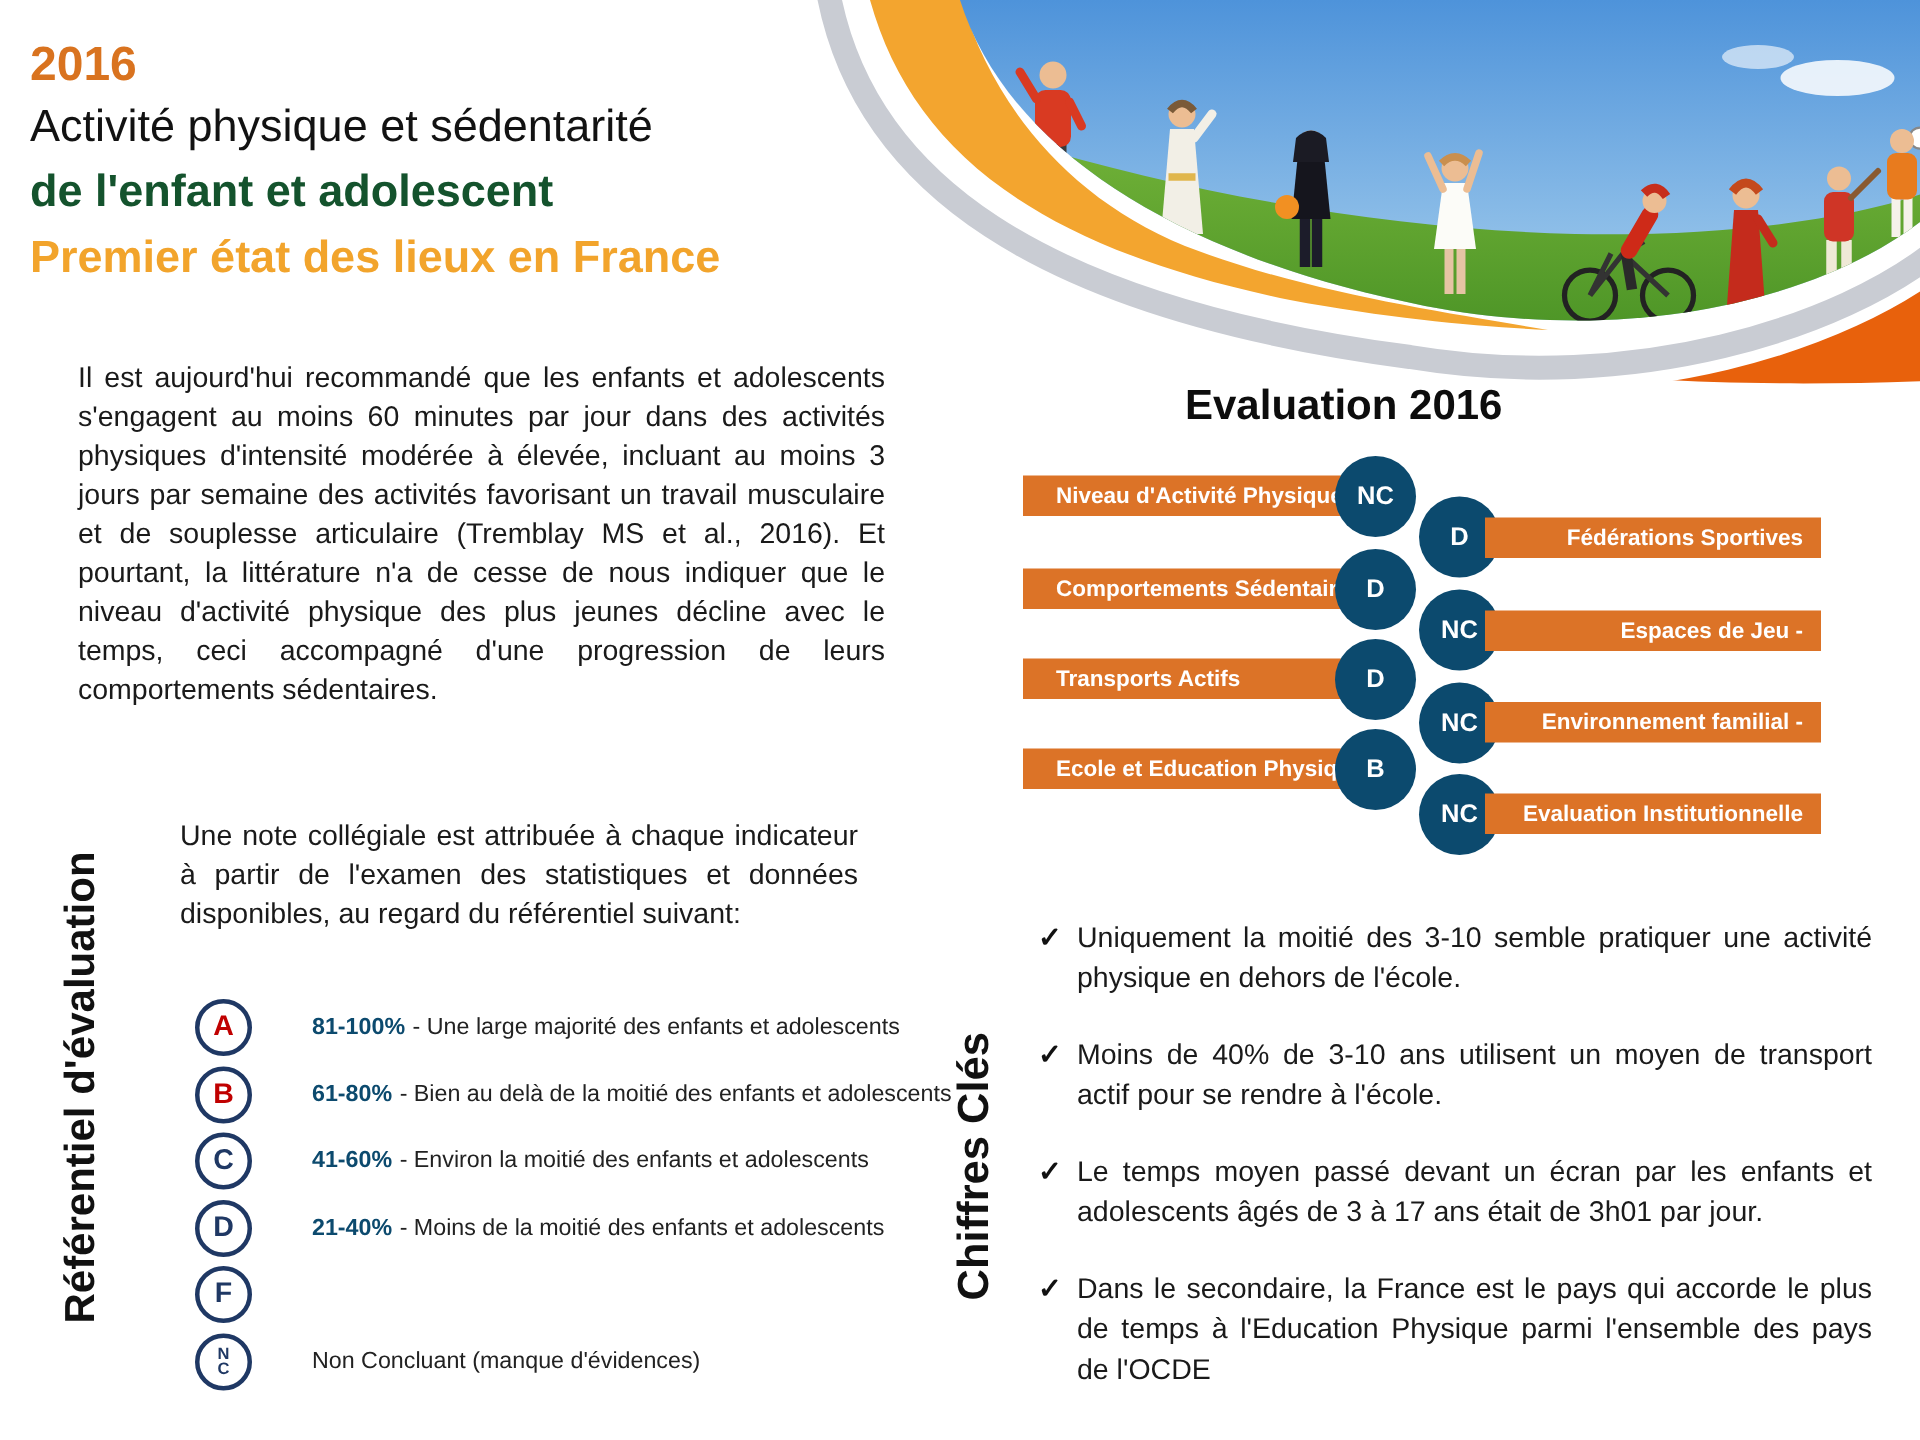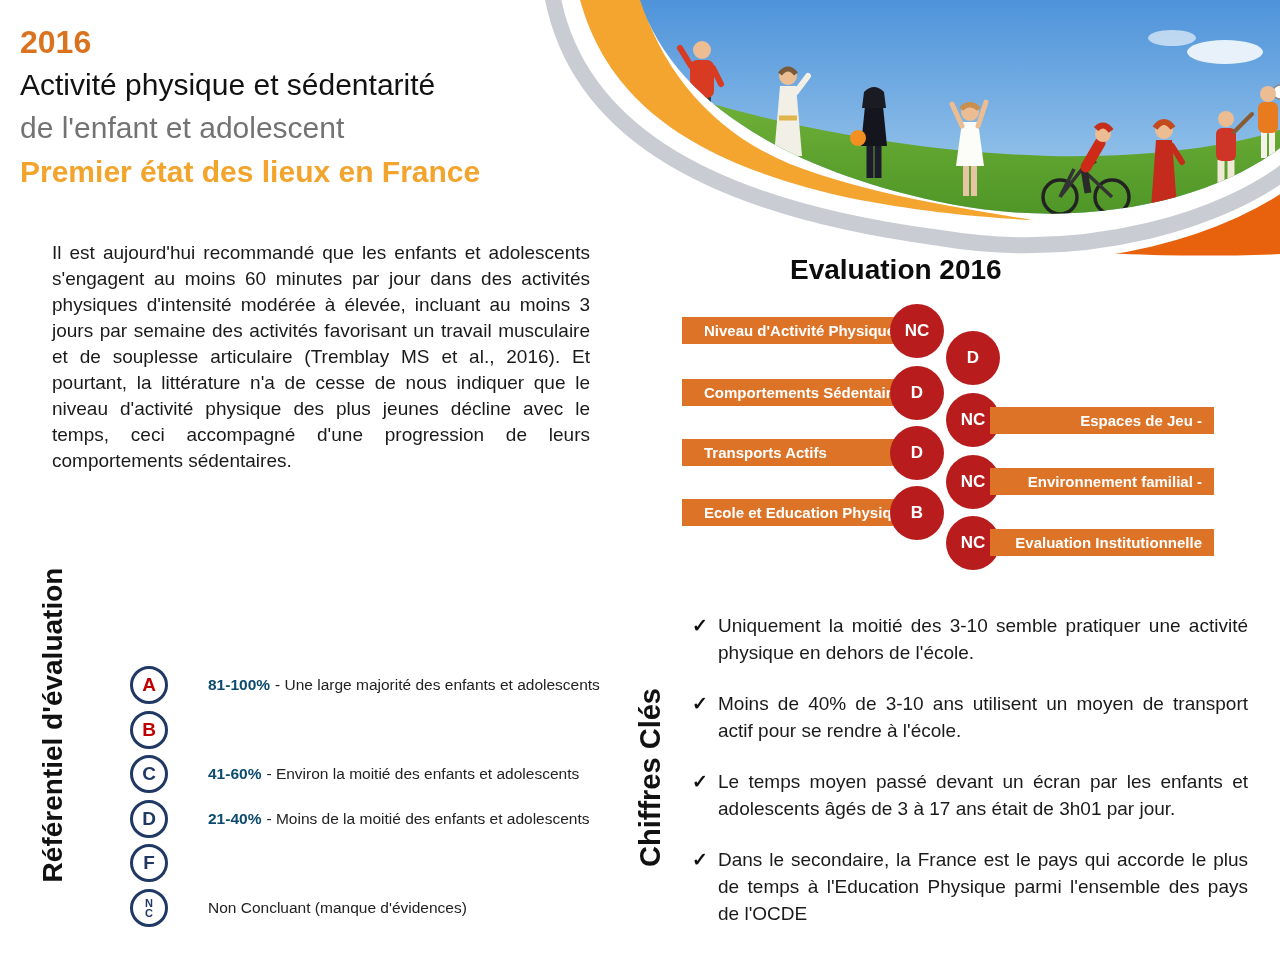--- a/index.html
+++ b/index.html
@@ -3,21 +3,21 @@
 <meta charset="utf-8">
 <style>
   html,body{margin:0;padding:0;background:#fff;}
   #page{position:relative;width:1280px;height:960px;background:#ffffff;overflow:hidden;
         font-family:"Liberation Sans",sans-serif;color:#1a1a1a;}
   .abs{position:absolute;}
 
   
   .year{left:20px;top:24px;font-size:32px;font-weight:bold;color:#D9731F;}
   .title1{left:20px;top:68px;font-size:30px;font-weight:normal;color:#121212;}
-  .title2{left:20px;top:111px;font-size:30px;font-weight:normal;color:#737373;}
+  .title2{left:20px;top:111px;font-size:30px;font-weight:bold;color:#14532d;}
   .subtitle{left:20px;top:155px;font-size:30px;font-weight:bold;color:#F2A42C;}
 
   
   .intro-par{left:52px;top:240px;width:538px;font-size:19px;line-height:26px;
              text-align:justify;color:#1a1a1a;}
 
   
   .vwrap{display:flex;align-items:center;justify-content:center;}
   .vwrap span{transform:rotate(-90deg);white-space:nowrap;font-weight:bold;color:#111;}
   .vref{left:24px;top:552px;width:58px;height:345px;}
@@ -41,21 +41,21 @@
   .grade-range{font-weight:bold;color:#0c4a6e;margin-right:5px;}
 
   
   .eval-title{left:790px;top:254px;width:310px;font-size:28px;
               font-weight:bold;color:#0d0d0d;}
   .eval{left:660px;top:300px;width:570px;height:290px;}
   .bar{position:absolute;height:27px;background:#DC7327;color:#fff;font-weight:bold;
        font-size:15px;line-height:27px;}
   .bar.left{left:22px;width:234px;padding-left:22px;}
   .bar.right{left:330px;width:212px;padding-right:12px;text-align:right;}
-  .gcircle{position:absolute;width:54px;height:54px;border-radius:50%;background:#b91c1c;
+  .gcircle{position:absolute;width:54px;height:54px;border-radius:50%;background:#0c4a6e;
            color:#fff;font-weight:bold;font-size:17px;display:flex;align-items:center;
            justify-content:center;}
   .gcircle.left{left:230px;}
   .gcircle.right{left:286px;}
   .lbar1{top:17px;} .lcir1{top:4px;}
   .lbar2{top:79px;} .lcir2{top:66px;}
   .lbar3{top:139px;} .lcir3{top:126px;}
   .lbar4{top:199px;} .lcir4{top:186px;}
   .rbar1{top:45px;} .rcir1{top:31px;}
   .rbar2{top:107px;} .rcir2{top:93px;}
@@ -173,28 +173,30 @@
   <div class="abs title1">Activité physique et sédentarité</div>
   <div class="abs title2">de l'enfant et adolescent</div>
   <div class="abs subtitle">Premier état des lieux en France</div>
 
   <div class="abs intro-par">Il est aujourd'hui recommandé que les enfants et adolescents s'engagent au moins 60 minutes par jour dans des activités physiques d'intensité modérée à élevée, incluant au moins 3 jours par semaine des activités favorisant un travail musculaire et de souplesse articulaire (Tremblay MS et al., 2016). Et pourtant, la littérature n'a de cesse de nous indiquer que le niveau d'activité physique des plus jeunes décline avec le temps, ceci accompagné d'une progression de leurs  comportements sédentaires.</div>
 
   <div class="abs vwrap vref">
     <span>Référentiel d'évaluation</span>
   </div>
 
+  <div class="abs ref-intro">Une note collégiale est attribuée à chaque indicateur à partir de  l'examen des statistiques et données disponibles, au regard du référentiel suivant:</div>
 
   <div class="abs grades">
     <div class="grade-row">
       <div class="grade-circle letter-red">A</div>
       <div class="grade-text"><span class="grade-range">81-100%</span><span>- Une large majorité des enfants et adolescents</span></div>
     </div>
     <div class="grade-row">
       <div class="grade-circle letter-red">B</div>
+      <div class="grade-text"><span class="grade-range">61-80%</span><span>- Bien au delà de la moitié des enfants et adolescents</span></div>
     </div>
     <div class="grade-row">
       <div class="grade-circle letter-navy">C</div>
       <div class="grade-text"><span class="grade-range">41-60%</span><span>- Environ la moitié des enfants et adolescents</span></div>
     </div>
     <div class="grade-row">
       <div class="grade-circle letter-navy">D</div>
       <div class="grade-text"><span class="grade-range">21-40%</span><span>- Moins de la moitié des enfants et adolescents</span></div>
     </div>
     <div class="grade-row">
@@ -217,20 +219,21 @@
     <div class="bar left lbar1">Niveau d'Activité Physique</div>
     <div class="gcircle left lcir1">NC</div>
     <div class="bar left lbar2">Comportements Sédentaires</div>
     <div class="gcircle left lcir2">D</div>
     <div class="bar left lbar3">Transports Actifs</div>
     <div class="gcircle left lcir3">D</div>
     <div class="bar left lbar4">Ecole et Education Physique</div>
     <div class="gcircle left lcir4">B</div>
 
     <div class="gcircle right rcir1">D</div>
+    <div class="bar right rbar1">Fédérations Sportives</div>
     <div class="gcircle right rcir2">NC</div>
     <div class="bar right rbar2">Espaces de Jeu - Urbanisation</div>
     <div class="gcircle right rcir3">NC</div>
     <div class="bar right rbar3">Environnement familial - Social</div>
     <div class="gcircle right rcir4">NC</div>
     <div class="bar right rbar4">Evaluation Institutionnelle</div>
   </div>
 
   <div class="abs vwrap vkey">
     <span>Chiffres Clés</span>

